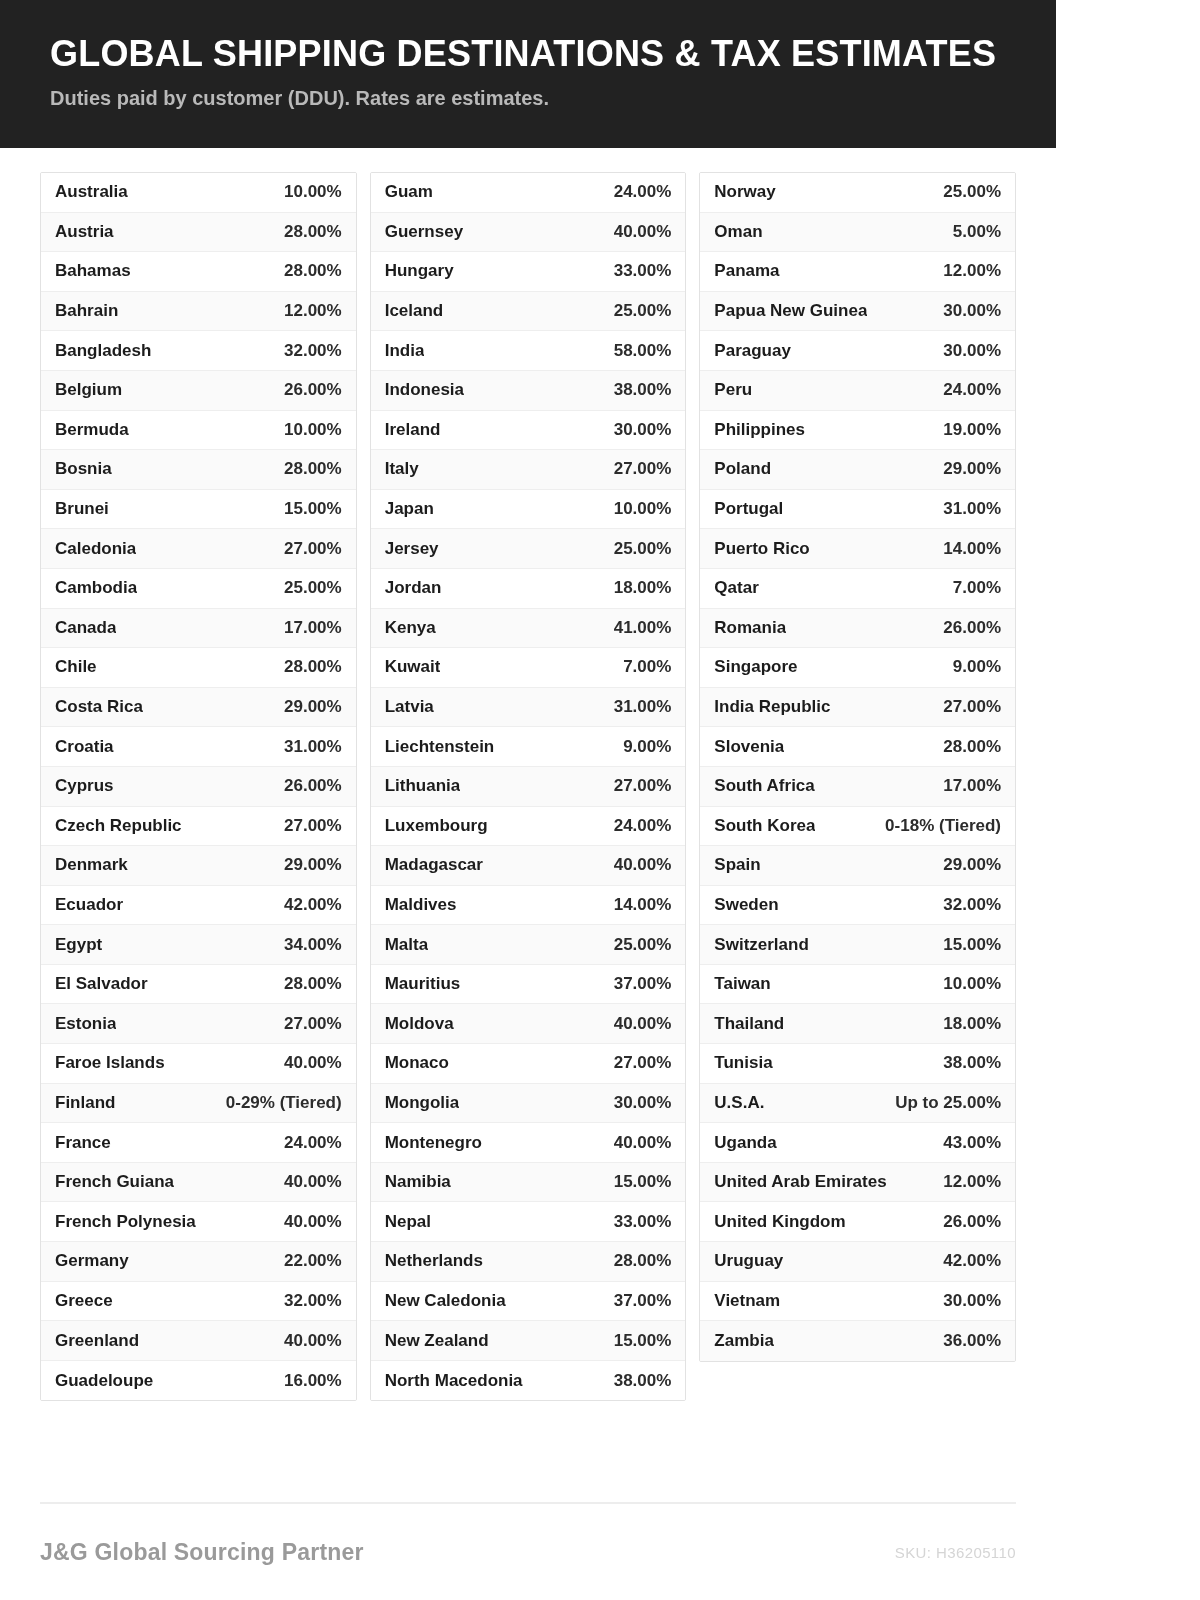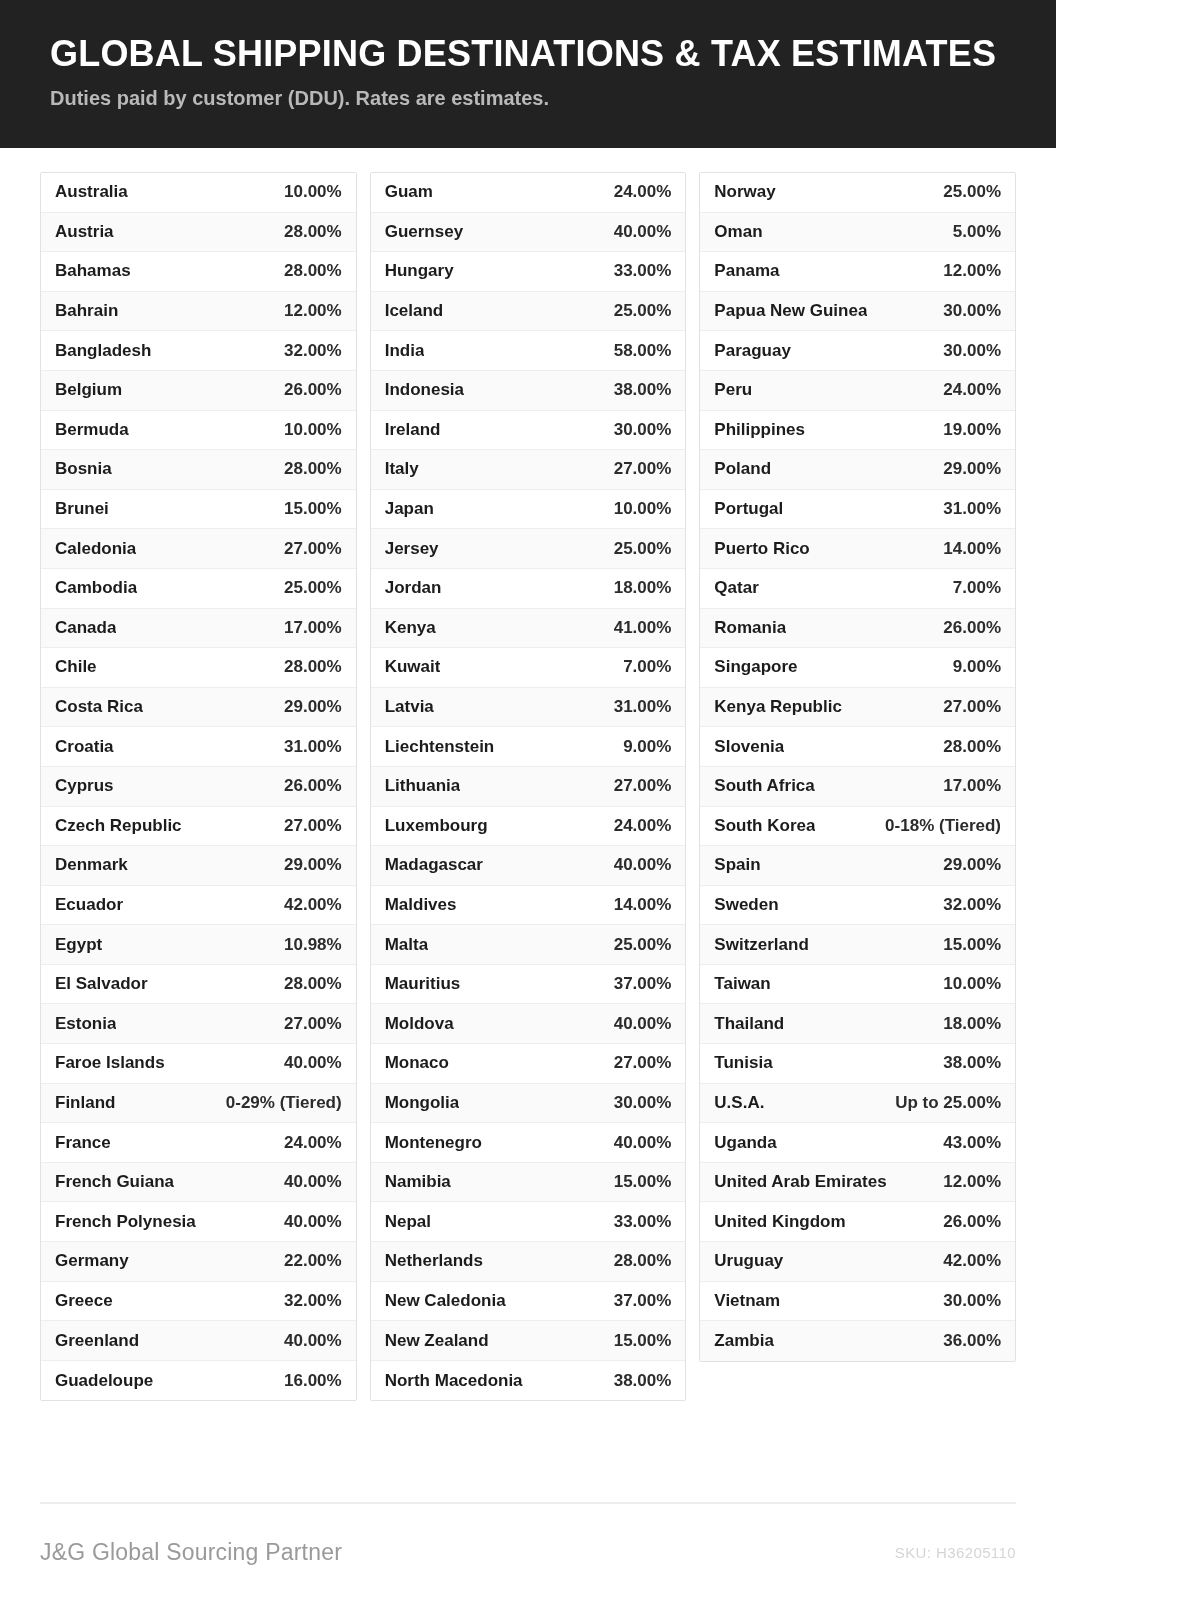--- a/index.html
+++ b/index.html
@@ -99,21 +99,21 @@
   .footer {
     height: 96px;
     border-top: 2px solid #ededed;
     margin: 18px 40px 0 40px;
     display: flex;
     align-items: center;
     justify-content: space-between;
   }
   .footer-brand {
     font-size: 23px;
-    font-weight: normal;
+    font-weight: bold;
     color: #9a9a9a;
     letter-spacing: 0.2px;
   }
   .footer-sku {
     font-size: 15px;
     font-weight: normal;
     color: #d5d5d5;
     letter-spacing: 0.4px;
   }
 </style>
@@ -200,21 +200,21 @@
         <div class="row">
           <span class="country">Denmark</span>
           <span class="rate">29.00%</span>
         </div>
         <div class="row">
           <span class="country">Ecuador</span>
           <span class="rate">42.00%</span>
         </div>
         <div class="row">
           <span class="country">Egypt</span>
-          <span class="rate">10.98%</span>
+          <span class="rate">34.00%</span>
         </div>
         <div class="row">
           <span class="country">El Salvador</span>
           <span class="rate">28.00%</span>
         </div>
         <div class="row">
           <span class="country">Estonia</span>
           <span class="rate">27.00%</span>
         </div>
         <div class="row">
@@ -427,21 +427,21 @@
         </div>
         <div class="row">
           <span class="country">Romania</span>
           <span class="rate">26.00%</span>
         </div>
         <div class="row">
           <span class="country">Singapore</span>
           <span class="rate">9.00%</span>
         </div>
         <div class="row">
-          <span class="country">Kenya Republic</span>
+          <span class="country">India Republic</span>
           <span class="rate">27.00%</span>
         </div>
         <div class="row">
           <span class="country">Slovenia</span>
           <span class="rate">28.00%</span>
         </div>
         <div class="row">
           <span class="country">South Africa</span>
           <span class="rate">17.00%</span>
         </div>

